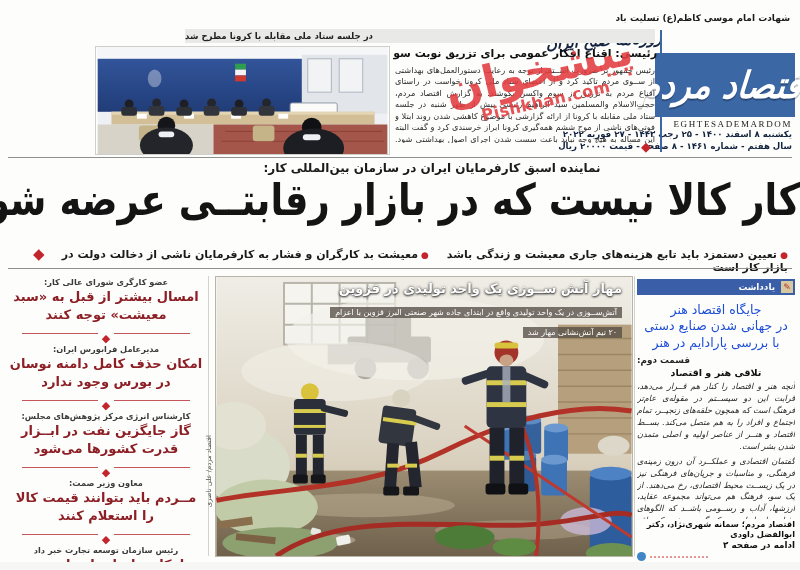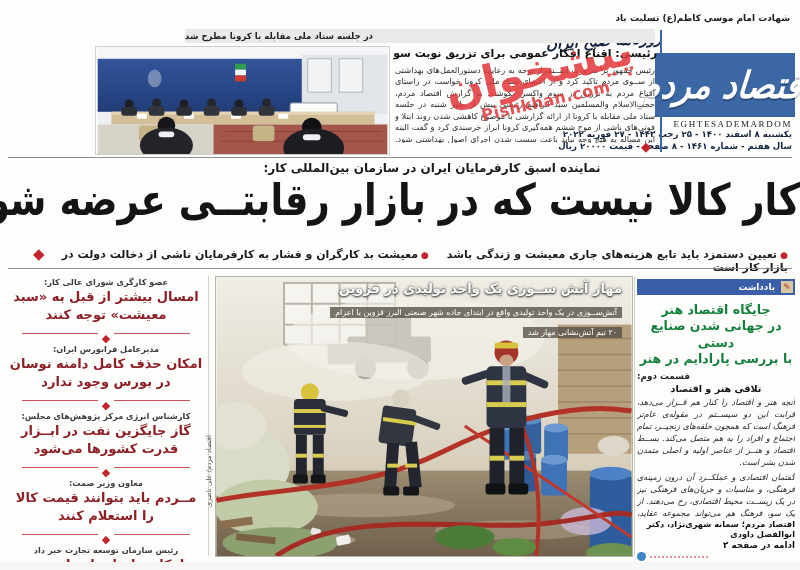--- a/index.html
+++ b/index.html
@@ -58,21 +58,21 @@
   .pm-title{position:absolute;top:281px;right:178px;font-size:13px;font-weight:bold;color:#fff;text-shadow:0 0 3px rgba(40,40,40,.9),0 1px 2px rgba(40,40,40,.9);z-index:3;margin-left:34px;}
   .pm-caption{position:absolute;top:300px;right:178px;width:300px;text-align:right;z-index:3;}
   .pm-caption span{display:inline-block;background:rgba(84,78,70,.78);color:#fff;font-size:8px;padding:1px 5px;margin-bottom:2px;}
   .pm-credit{position:absolute;top:545px;left:205px;width:110px;font-size:6.8px;color:#50504c;transform:rotate(-90deg);transform-origin:left top;white-space:nowrap;}
 
   
   .note-col{position:absolute;top:277px;left:637px;width:158px;height:284px;display:flex;flex-direction:column;}
   .note-bar{position:relative;height:16px;background:#3a5fa8;margin-top:2px;}
   .note-bar-label{position:absolute;right:20px;top:0;height:16px;line-height:16px;color:#fff;font-size:8.8px;font-weight:bold;}
   .note-bar-icon{position:absolute;right:2px;top:2px;width:12px;height:12px;background:#d8c8a2;color:#b5302a;font-size:9px;line-height:12px;text-align:center;}
-  .note-title{margin-top:7px;text-align:center;font-size:12.5px;font-weight:bold;color:#15803d;line-height:1.3;}
+  .note-title{margin-top:7px;text-align:center;font-size:12.5px;font-weight:normal;color:#1d4ed8;line-height:1.3;}
   .note-part{margin-top:4px;font-size:8.8px;font-weight:bold;color:#222;text-align:left;}
   .note-sub{margin-top:2px;font-size:9.6px;font-weight:bold;color:#111;text-align:center;}
   .note-body{margin-top:3px;font-size:8.1px;line-height:1.48;color:#262626;text-align:justify;overflow:hidden;flex:1;}
   .note-body p{margin:0 0 3px 0;font-style:italic;}
   .note-byline{font-size:8.2px;font-weight:bold;color:#111;text-align:right;}
   .note-continue{font-size:8.8px;font-weight:bold;color:#111;text-align:right;margin-top:1px;}
   .note-mark{display:flex;align-items:center;justify-content:flex-start;gap:4px;margin-top:2px;direction:ltr;}
   .note-mark .dot{width:9px;height:9px;border-radius:50%;background:#3f87c6;}
   .note-mark .scribble{width:58px;height:0;border-bottom:2px dotted rgba(214,62,62,.55);}
 </style>

